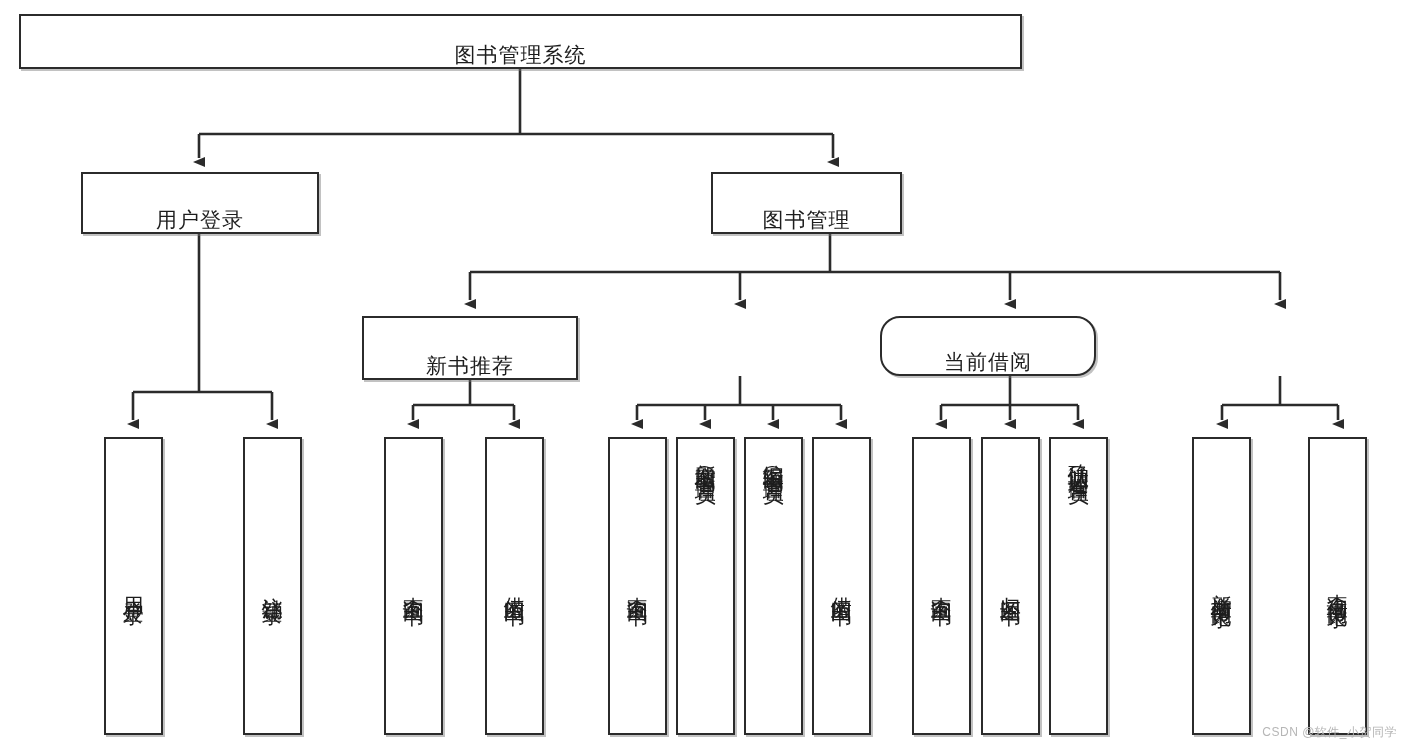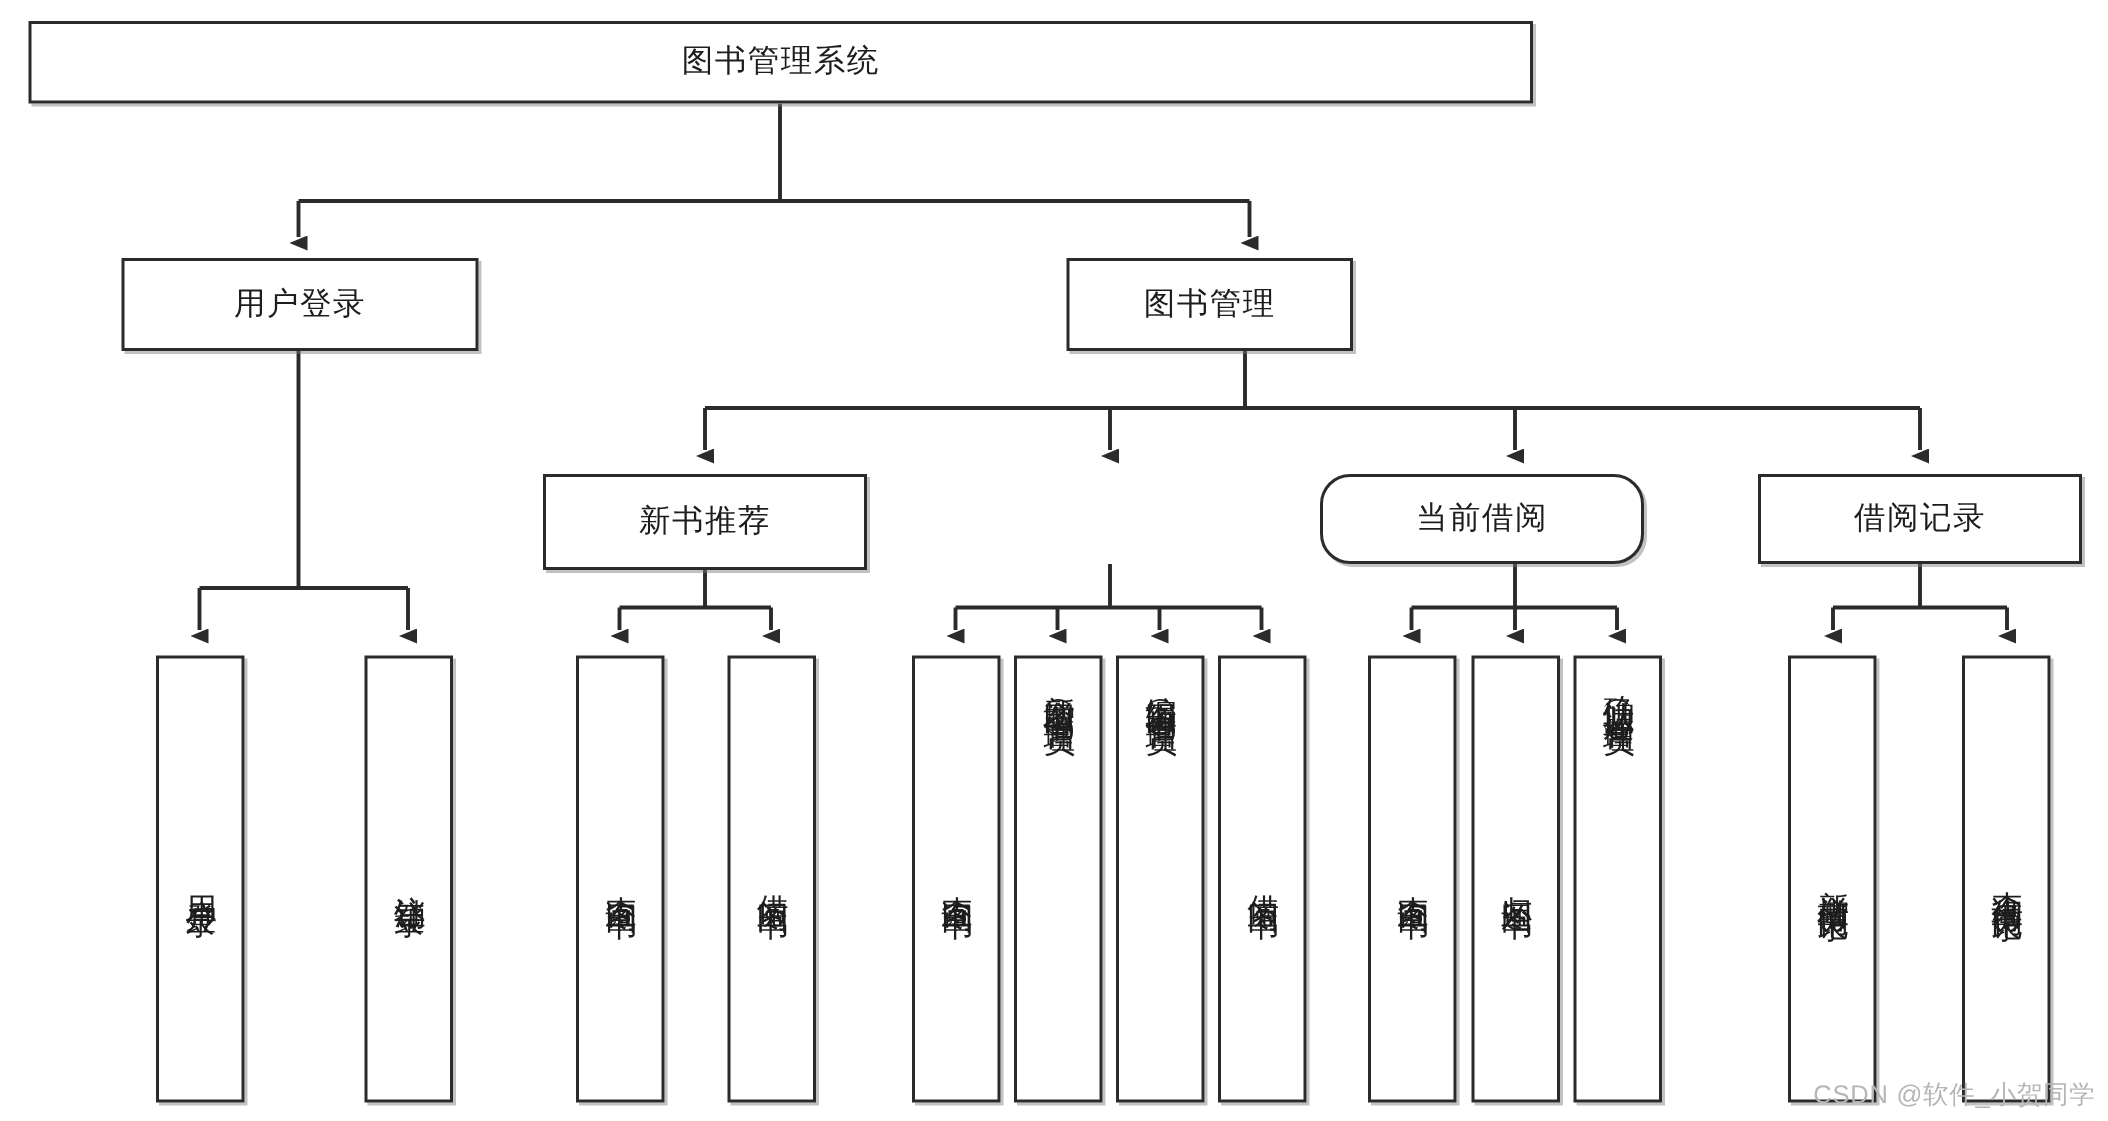--- a/index.html
+++ b/index.html
@@ -17,21 +17,21 @@
   .wires{position:absolute;left:0;top:0;width:1405px;height:747px;z-index:1;}
 
   .node{
     position:absolute;
     z-index:2;
     box-sizing:border-box;
     background:#ffffff;
     border:2px solid #2b2b2b;
     box-shadow:2px 2px 0 rgba(120,120,120,.45);
     display:flex;
-    align-items:center;
+    align-items:flex-end;
     justify-content:center;
     color:#1d1d1d;
   }
   .node .label{
     font-size:21px;
     line-height:1.15;
     letter-spacing:1px;
     white-space:nowrap;
   }
 
@@ -53,21 +53,21 @@
   .leaf.tall .label{
     max-height:296px;
   }
   
   .leaf.top{align-items:flex-start;padding-top:8px;}
 
   .watermark{
     position:absolute;
     right:8px;bottom:6px;
     z-index:3;
-    font-size:17px;
+    font-size:12px;
     color:#b6b6b6;
     letter-spacing:.5px;
     white-space:nowrap;
     pointer-events:none;
   }
 </style>
 </head>
 <body>
 
 <div id="canvas">
@@ -132,23 +132,20 @@
   <div class="node" style="left:711px;top:172px;width:191px;height:62px;">
     <span class="label">图书管理</span>
   </div>
 
   <div class="node" style="left:362px;top:316px;width:216px;height:64px;">
     <span class="label">新书推荐</span>
   </div>
   <div class="node" style="left:880px;top:316px;width:216px;height:60px;border-radius:20px;">
     <span class="label">当前借阅</span>
   </div>
-  <div class="node" style="left:1172px;top:316px;width:216px;height:60px;">
-    <span class="label">借阅记录</span>
-  </div>
 
   <div class="node leaf" style="left:104px;top:437px;width:59px;height:298px;">
     <span class="label">用户登录</span>
   </div>
   <div class="node leaf" style="left:243px;top:437px;width:59px;height:298px;">
     <span class="label">注销登录</span>
   </div>
 
   <div class="node leaf" style="left:384px;top:437px;width:59px;height:298px;">
     <span class="label">查询图书</span>

